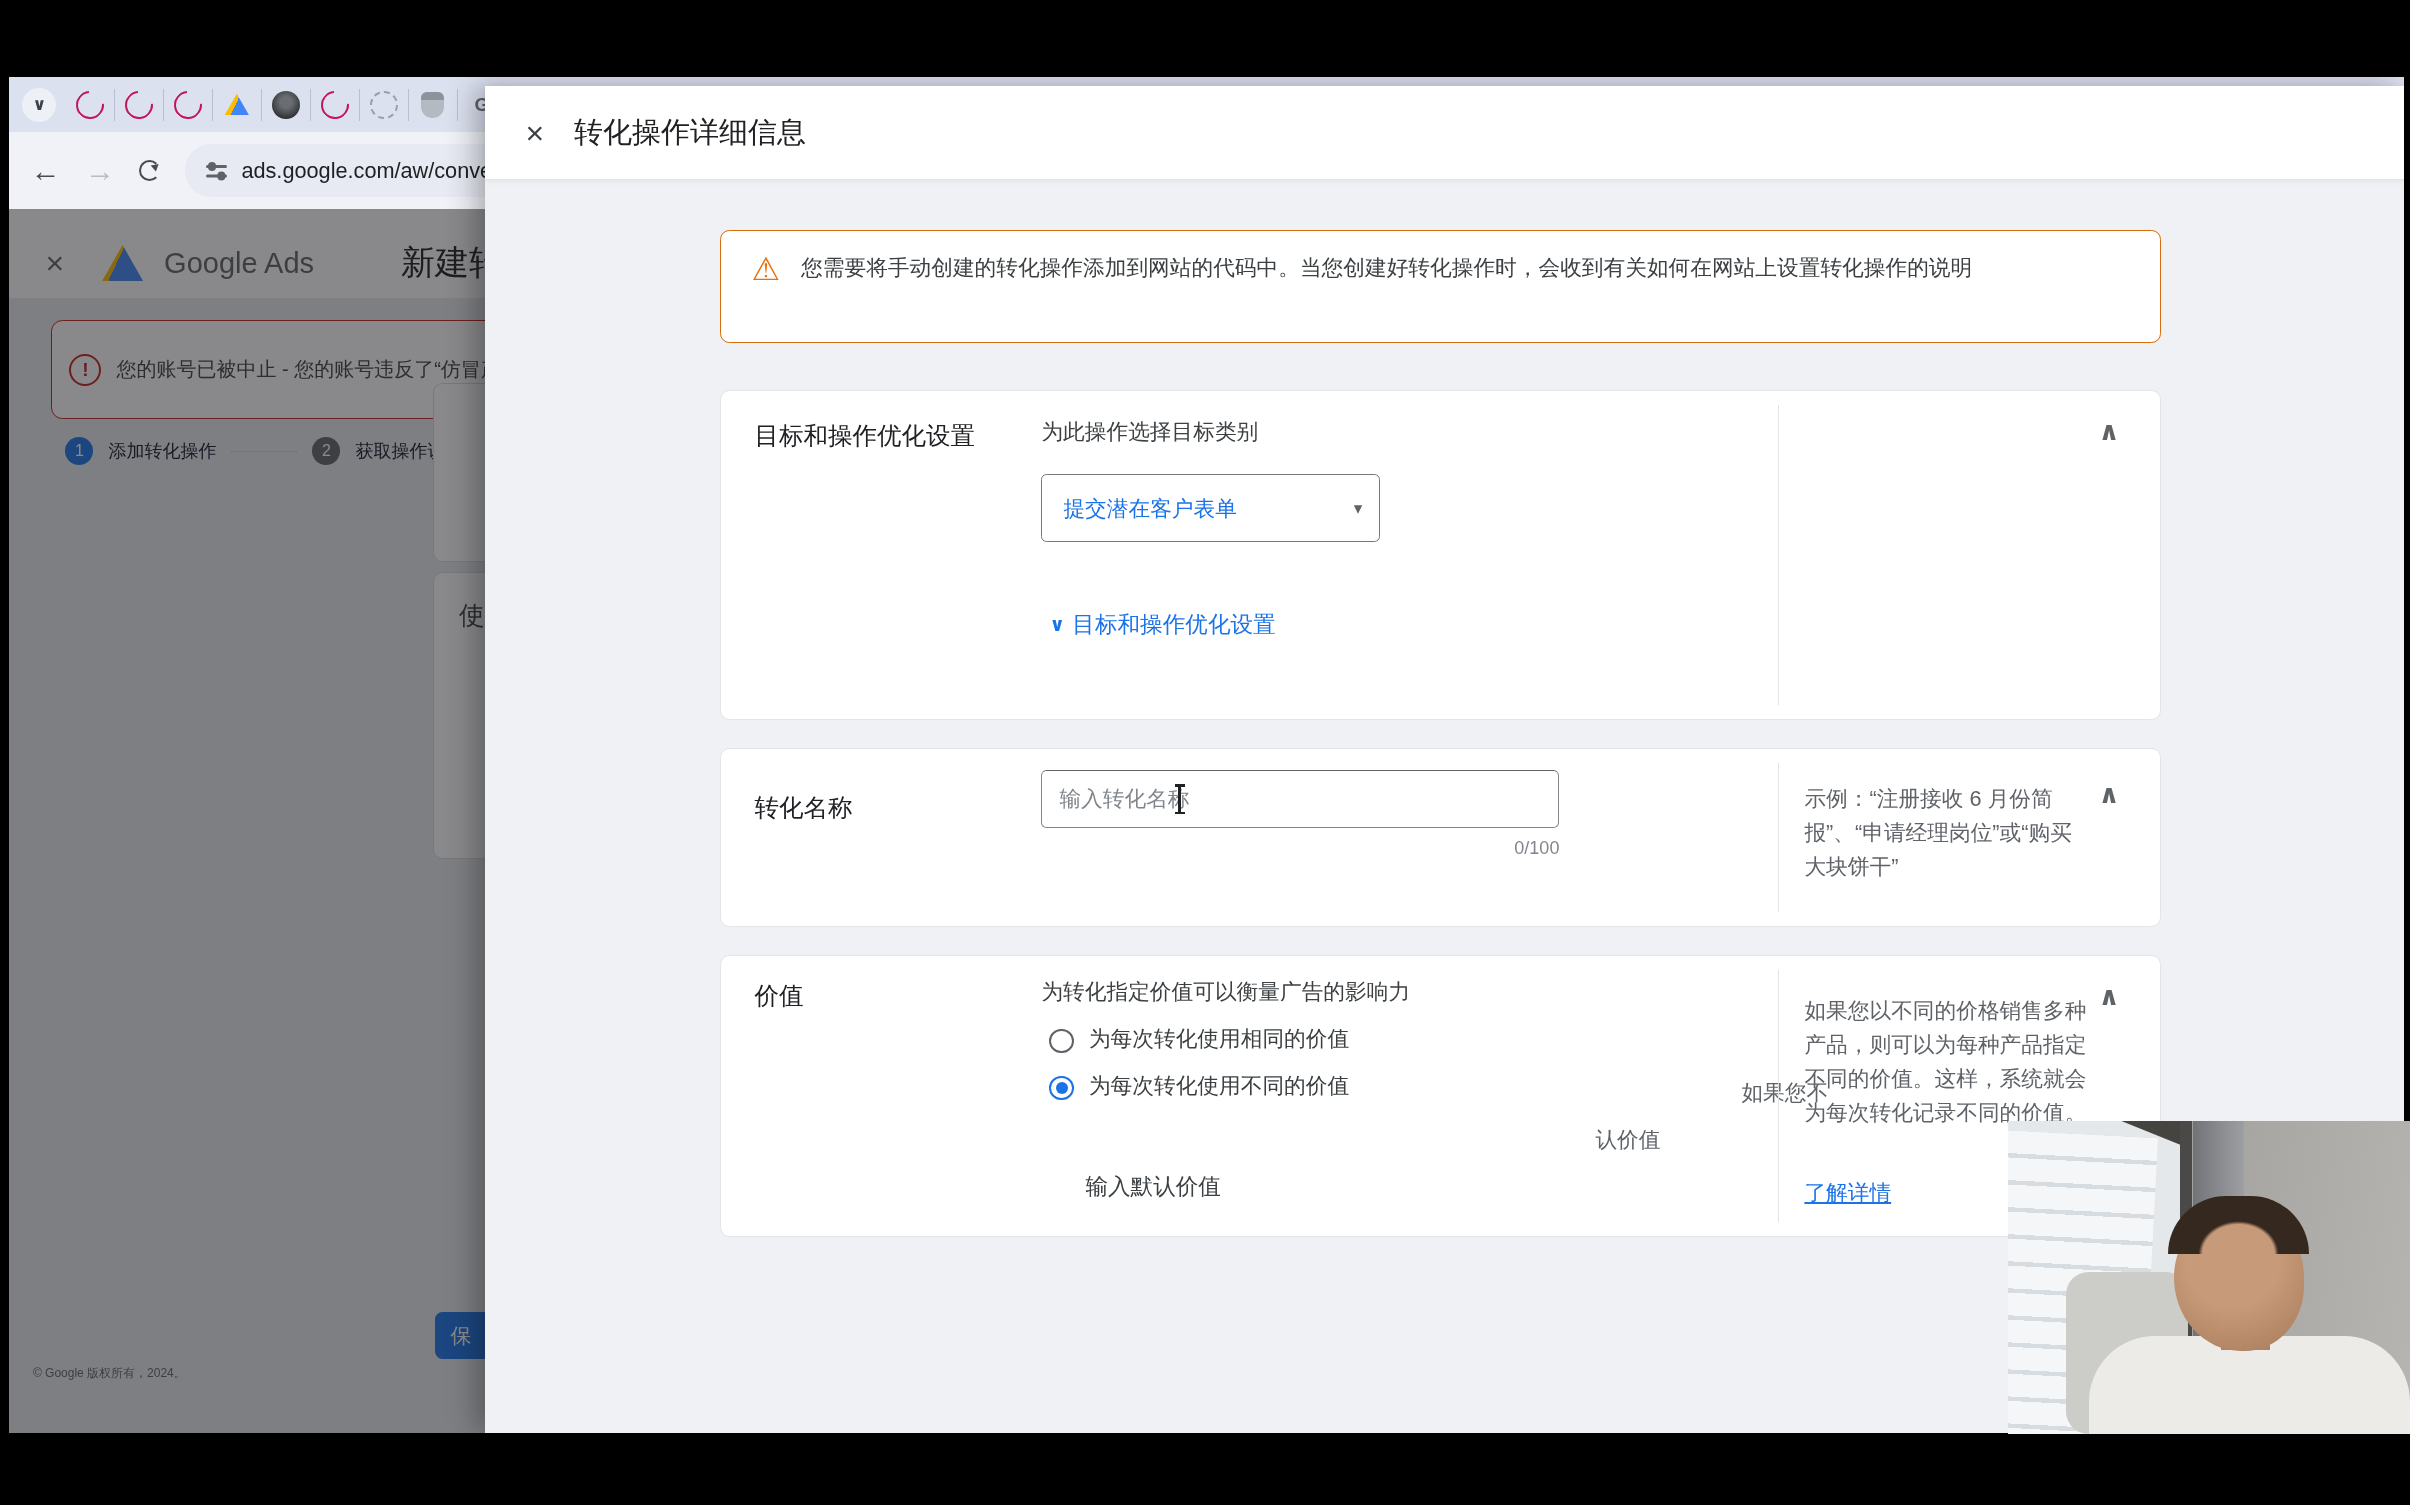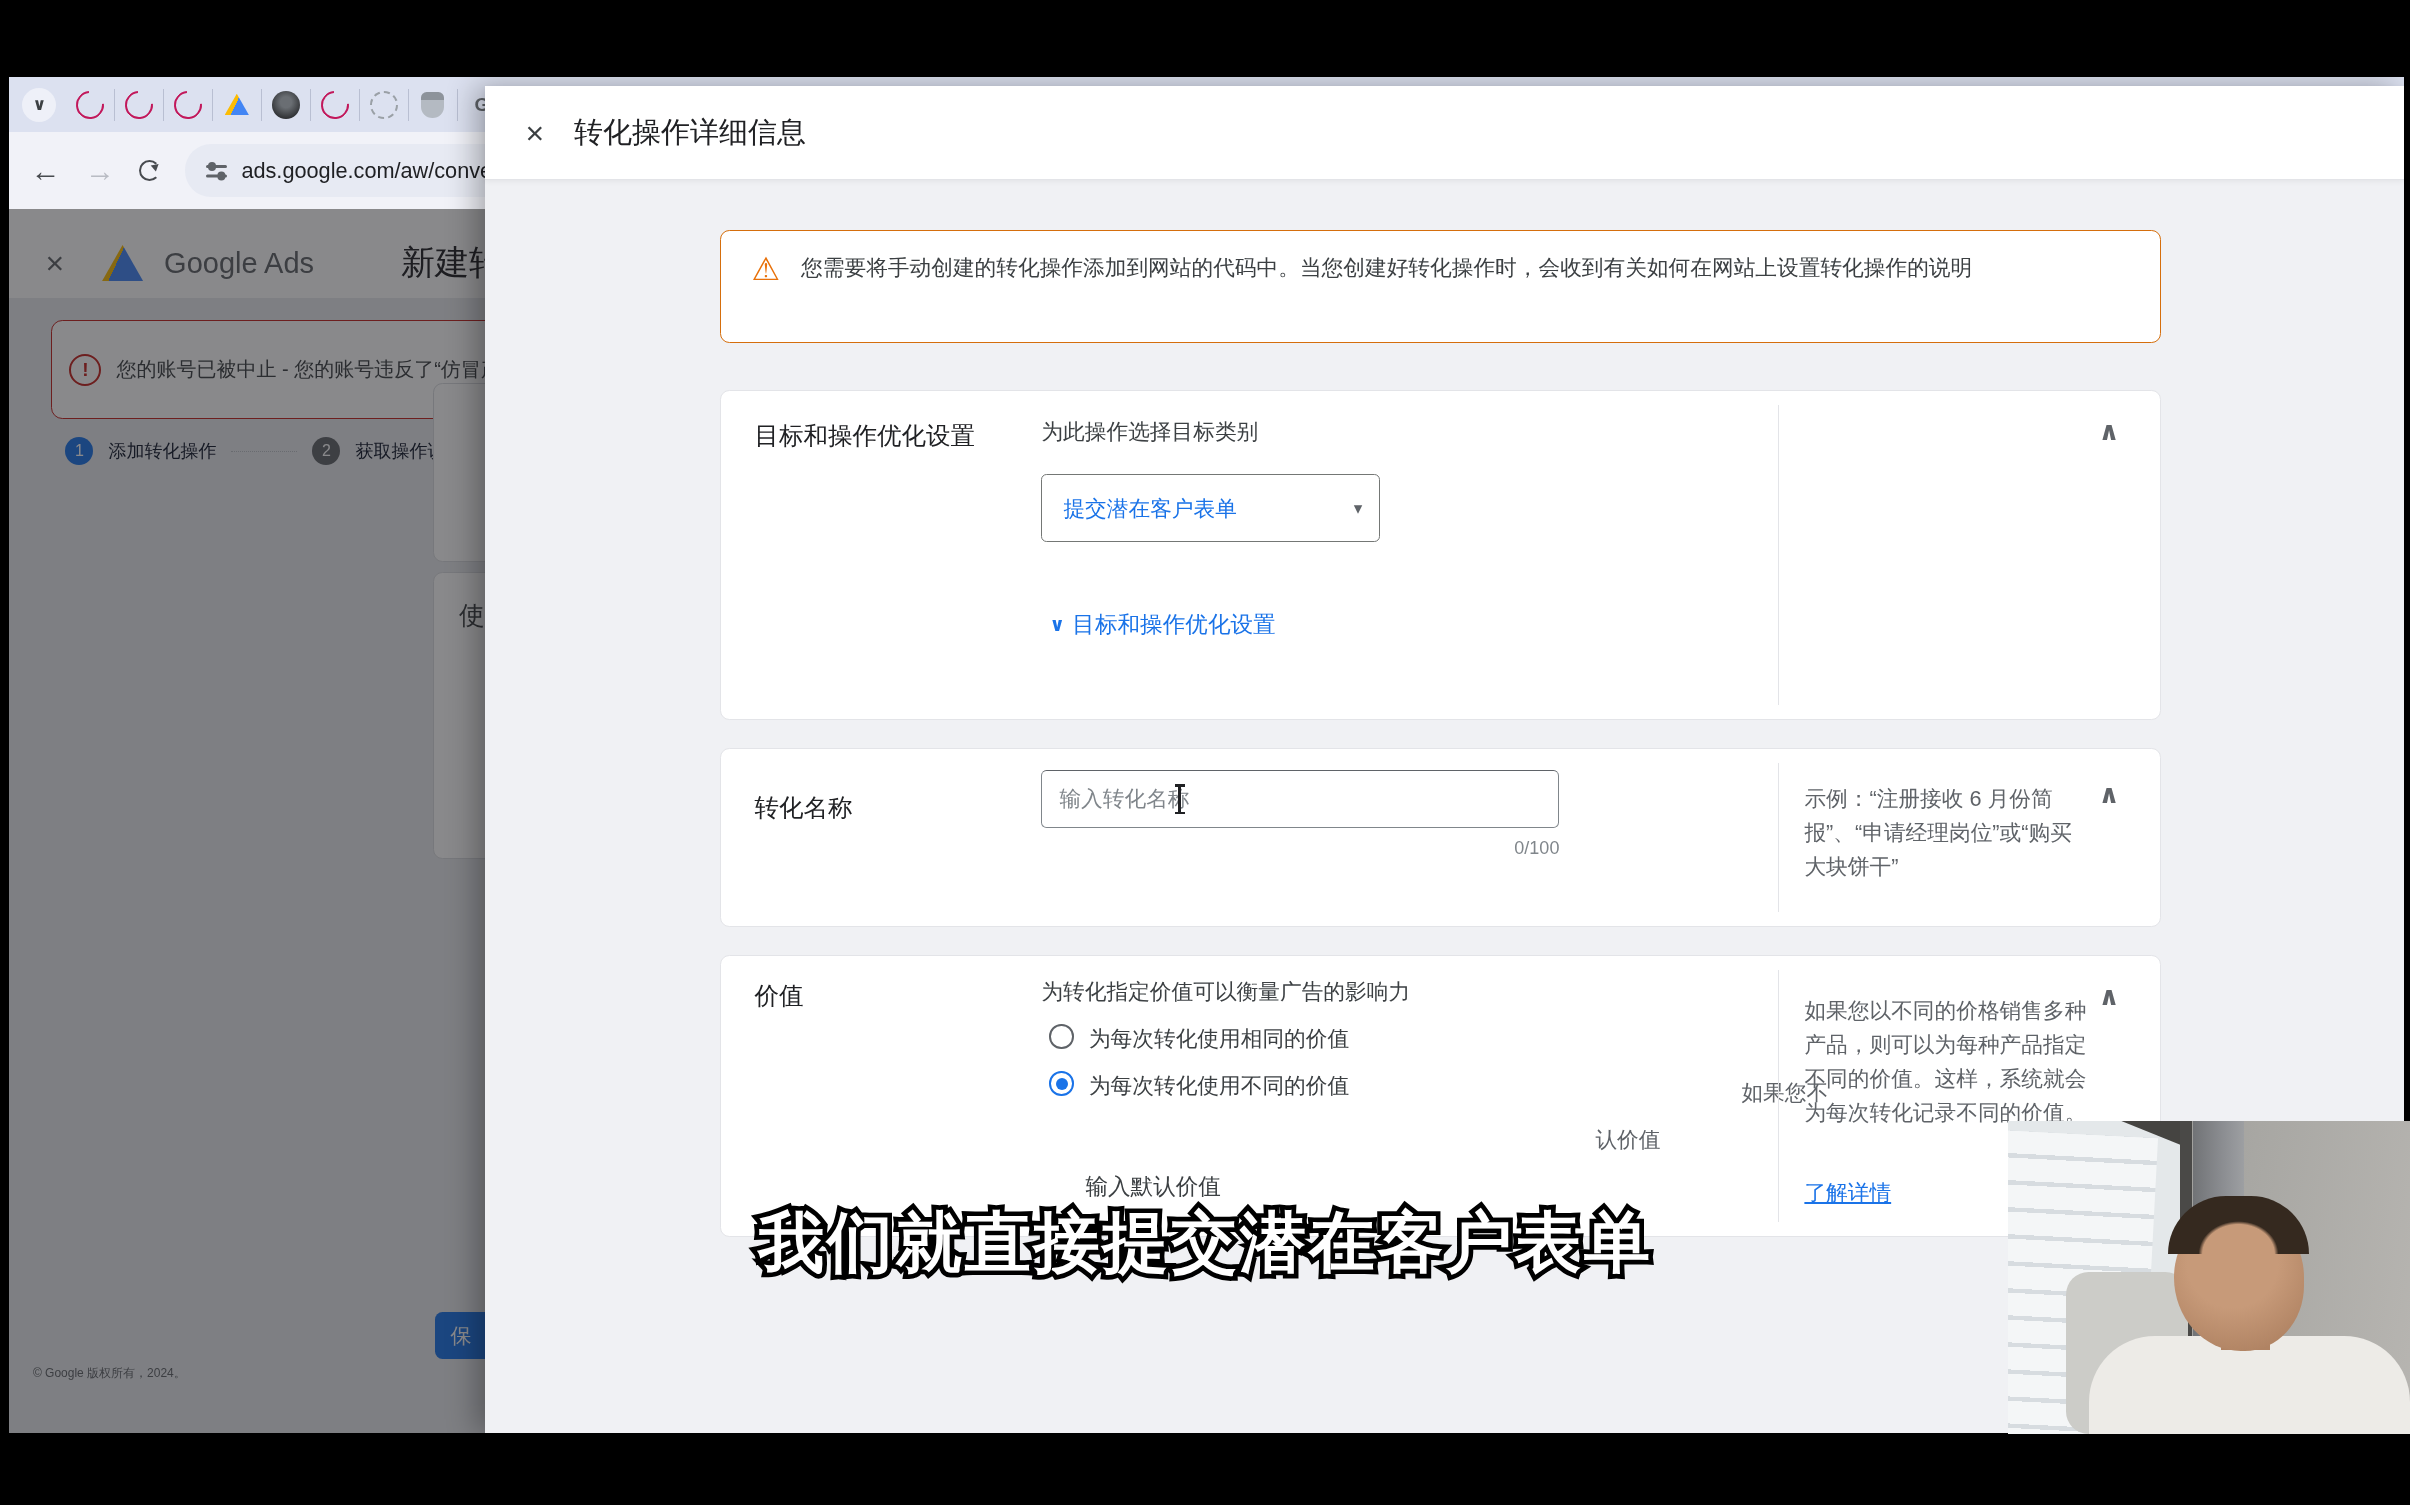--- a/index.html
+++ b/index.html
@@ -138,21 +138,21 @@
   .name-input { width:100%; height:100%; border:0.9px solid #80868b; border-top-color:#5f6368; border-radius:5.6px; background:#fff;
     font-size:21.7px; color:#202124; padding:0 17px; outline:none; font-family:inherit; }
   .name-input::placeholder { color:#80868b; }
   .ibeam { position:absolute; left:137px; top:14px; width:2.8px; height:30px; background:#202124; }
   .ibeam::before,.ibeam::after { content:""; position:absolute; left:-3.8px; width:10.4px; height:2.8px; background:#202124; }
   .ibeam::before { top:0; } .ibeam::after { bottom:0; }
   .char-counter { position:absolute; left:753px; top:89px; width:85px; text-align:right; font-size:18px; color:#80868b; }
 
   .card-value { top:775px; height:282px; }
   .value-prompt { position:absolute; left:320px; top:21px; font-size:21.7px; color:#3c4043; }
-  .radio-row { position:absolute; left:328px; display:flex; align-items:flex-start; gap:15px; }
+  .radio-row { position:absolute; left:328px; display:flex; align-items:flex-end; gap:15px; }
   .radio { width:24.5px; height:24.5px; border-radius:50%; border:2.4px solid #5f6368; flex:none; }
   .radio.checked { border-color:#1a73e8; display:flex; align-items:center; justify-content:center; }
   .radio.checked::after { content:""; width:12.2px; height:12.2px; border-radius:50%; background:#1a73e8; }
   .radio-label { font-size:21.7px; color:#3c4043; }
   .frag { position:absolute; font-size:21.7px; color:#5f6368; }
   .default-label { position:absolute; left:364px; top:215px; font-size:22.6px; color:#3c4043; }
   .learn-link { position:absolute; left:1083px; top:222px; font-size:21.7px; color:#1a73e8; text-decoration:underline; }
 
   .dlg-footer { position:absolute; left:0; bottom:0; right:0; height:63px; background:#f0f1f4; border-top:0.9px solid #dcdde2; }
   .btn-done { position:absolute; left:33px; top:7.5px; width:102px; height:45px; background:#1a73e8; border:none; border-radius:5.6px;
@@ -427,21 +427,20 @@
           <span class="learn-link">了解详情</span>
           <span class="collapse-chevron" style="top:24.5px;">∧</span>
         </div>
 
       </div>
 
     </div>
 
   </div>
 
-  <div class="subtitle">我们就直接提交潜在客户表单</div>
 
   <div class="webcam">
     <div class="wc-window">
       <div class="wc-building"></div>
       <div class="wc-frame-diag"></div>
     </div>
     <div class="wc-frame-vert"></div>
     <div class="wc-curtain"></div>
     <div class="wc-chair"></div>
     <div class="wc-shirt"></div>

